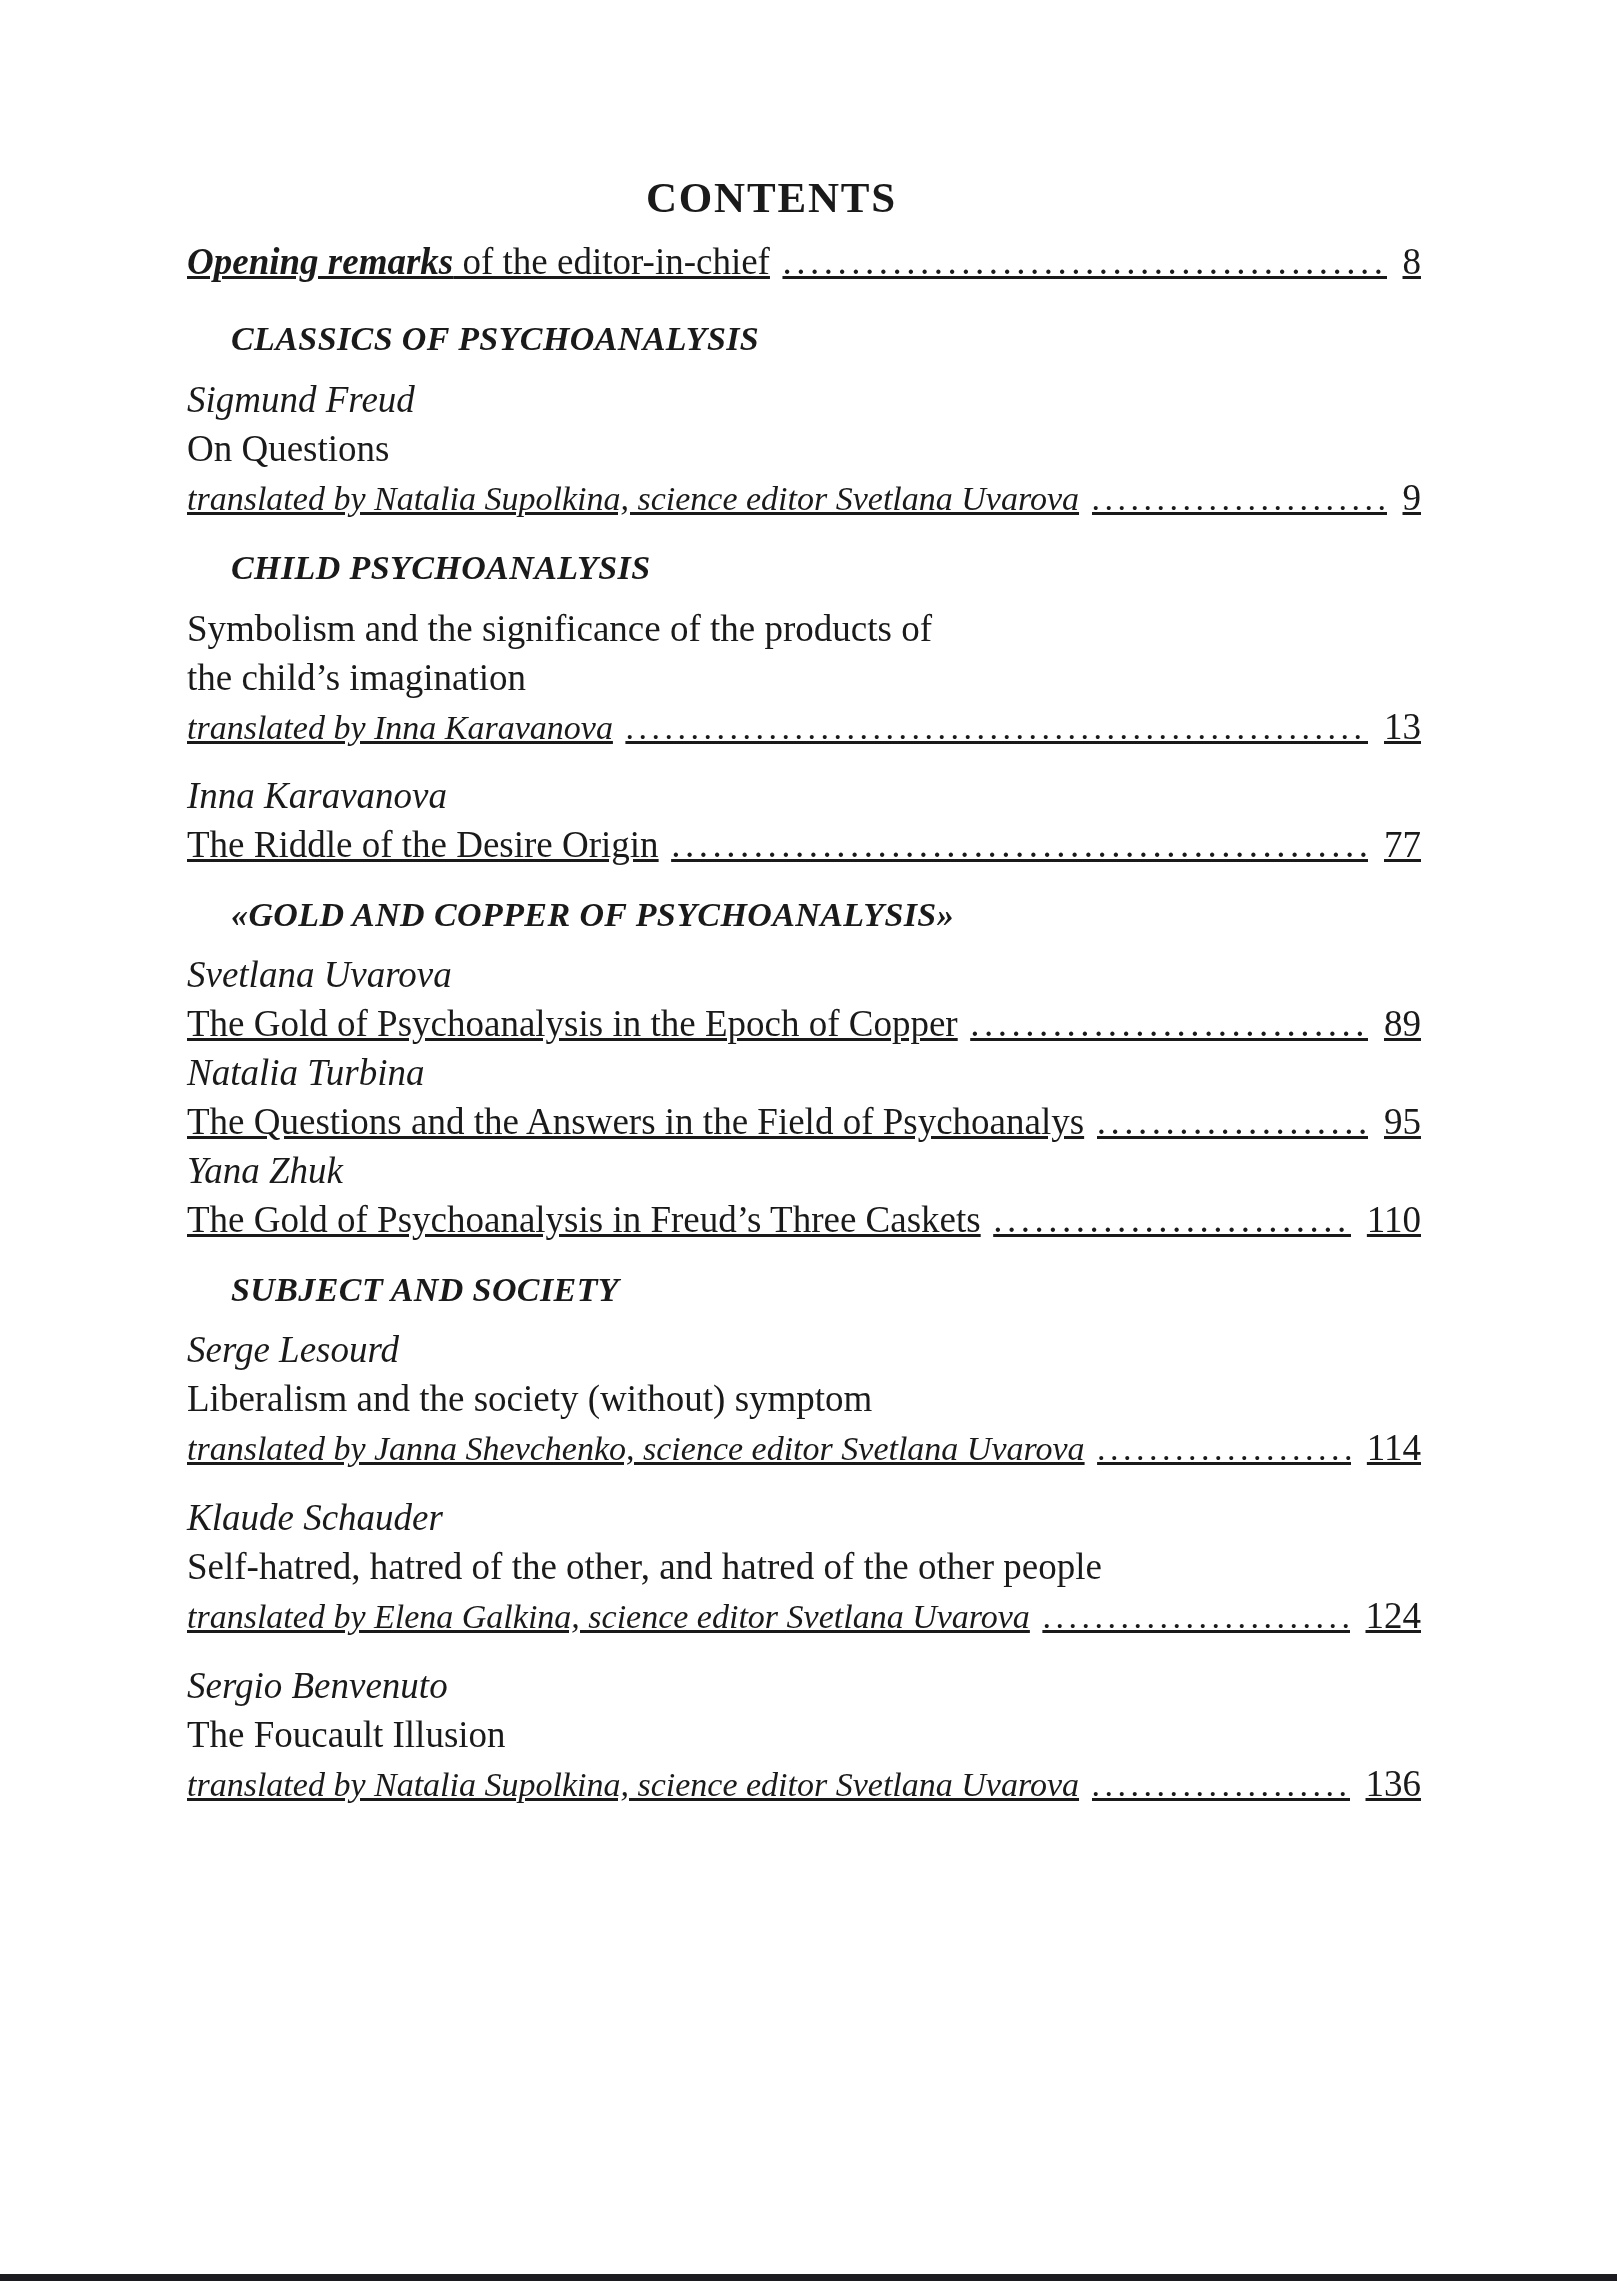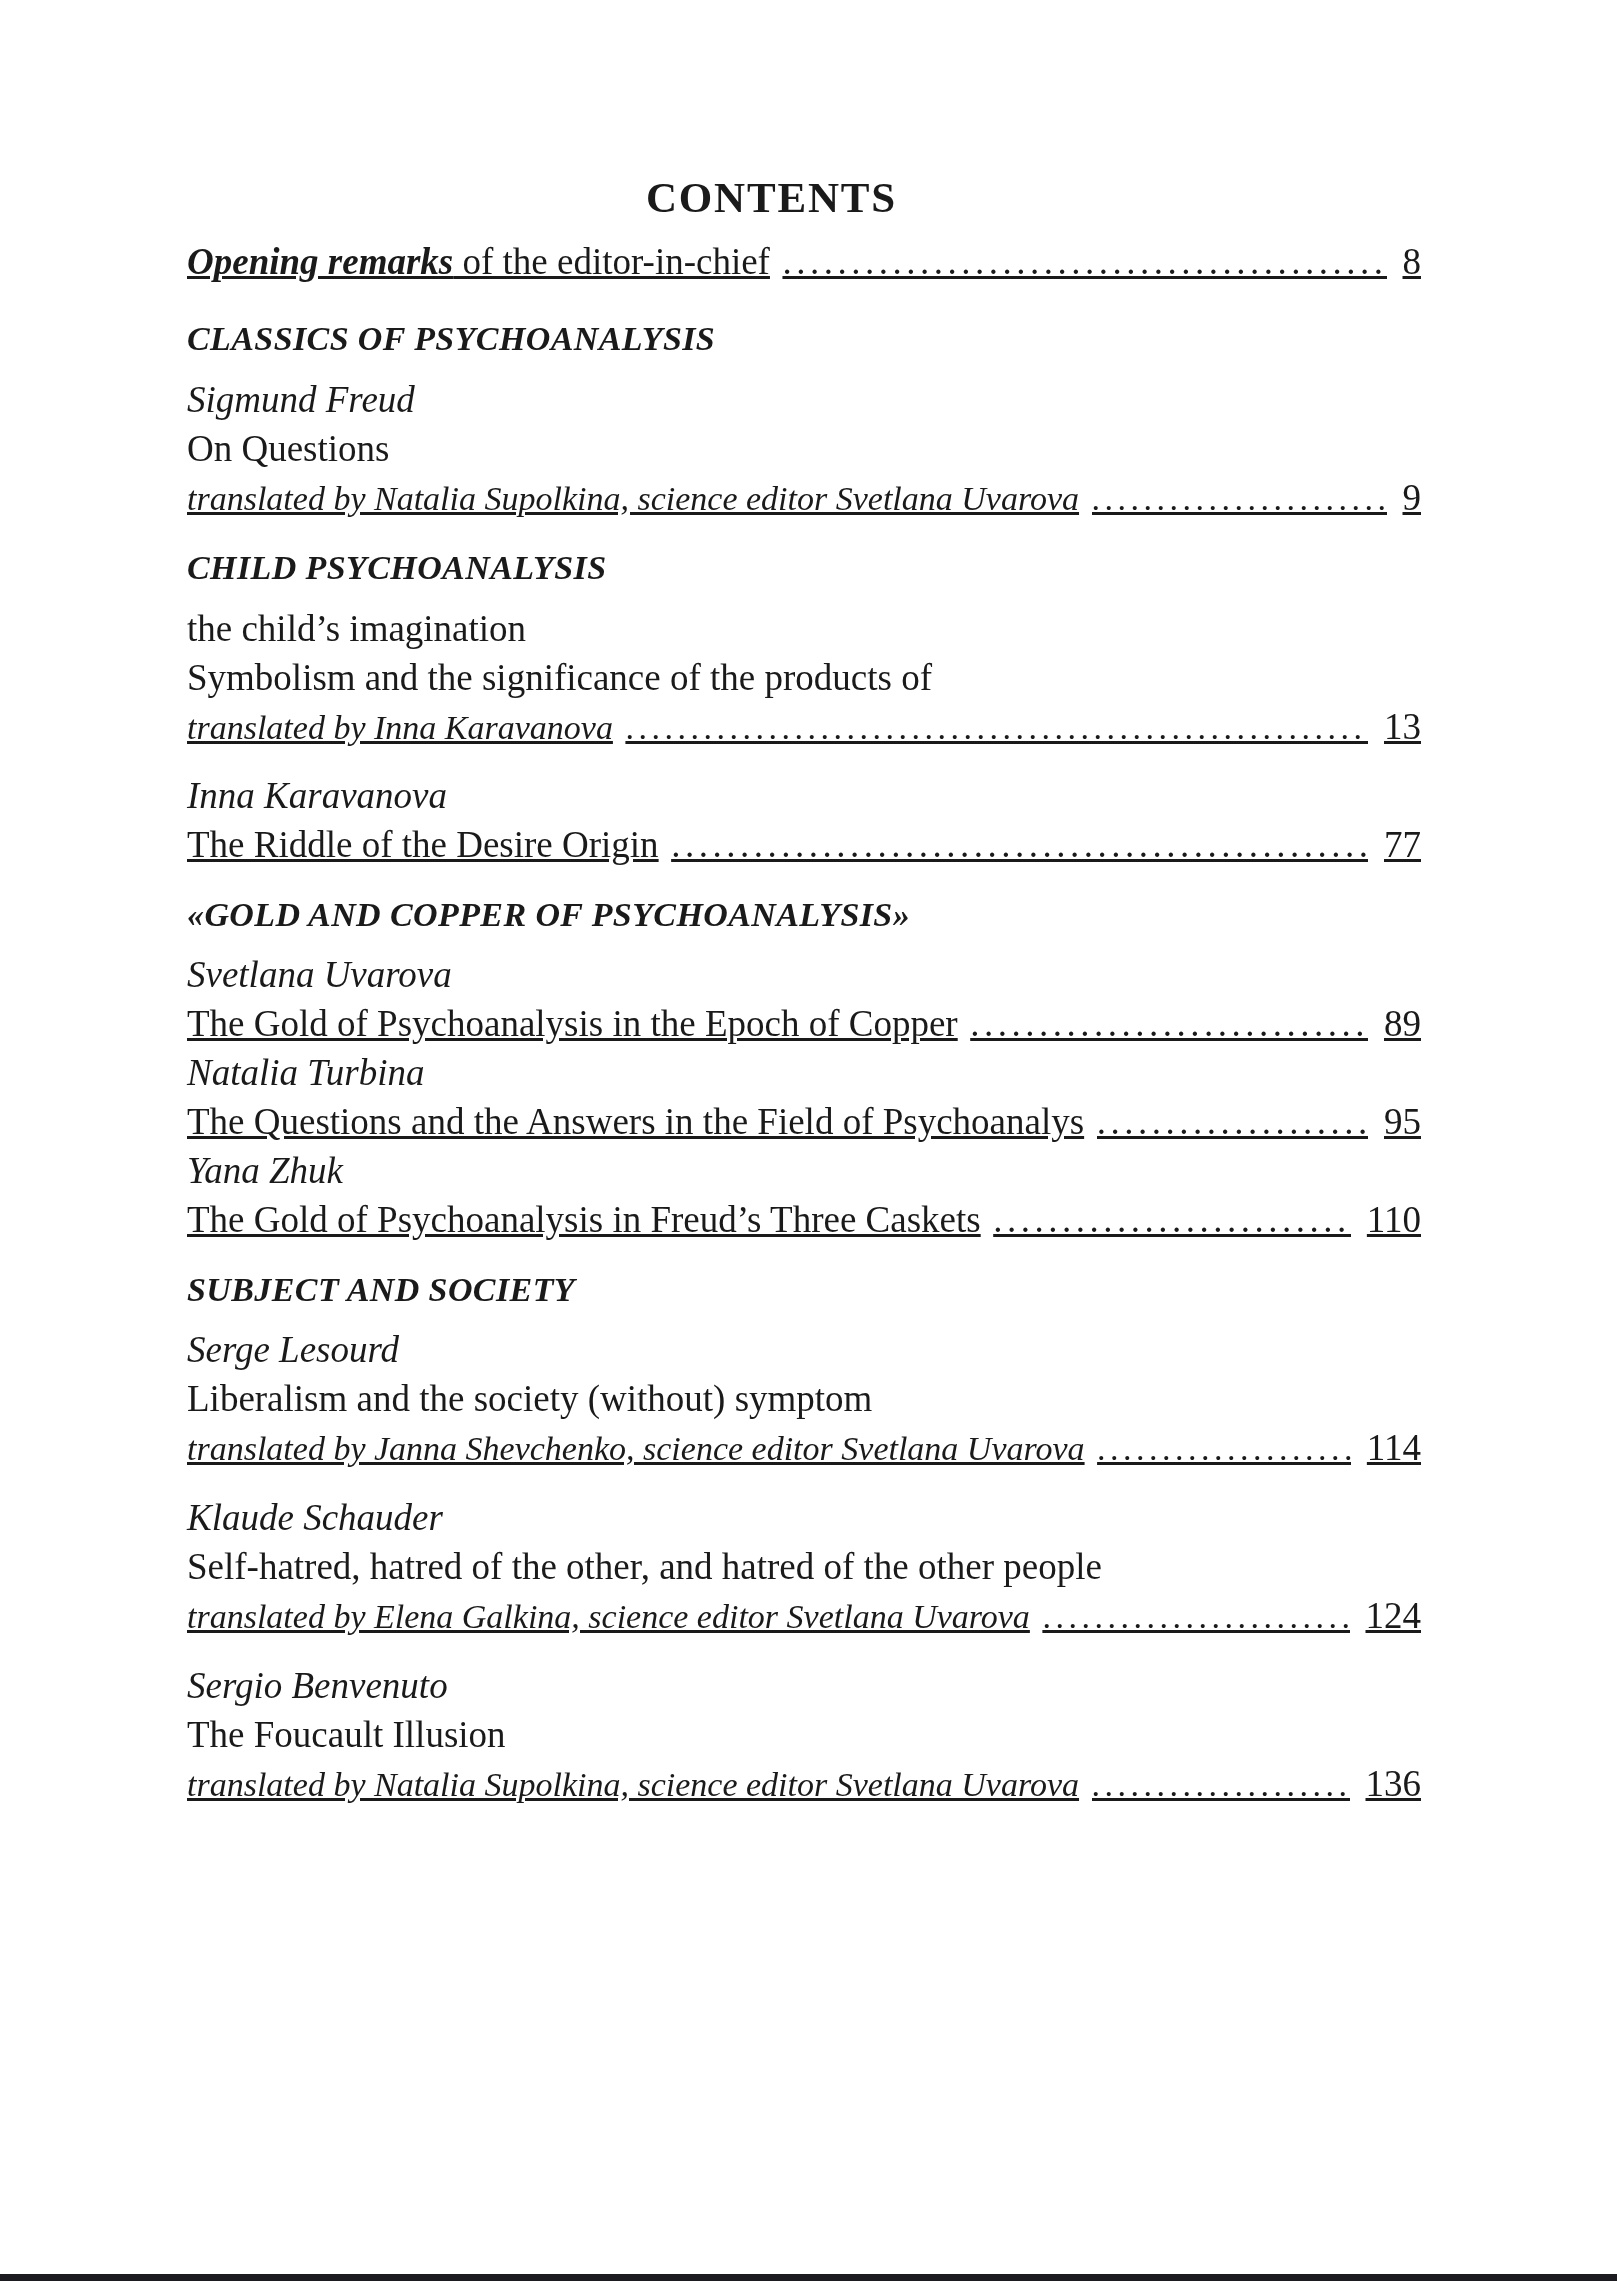--- a/index.html
+++ b/index.html
@@ -52,20 +52,21 @@
   .opening .lead { font-style: italic; font-weight: bold; }
 
   .heading {
     font-weight: bold;
     font-style: italic;
     font-size: 34px;
     line-height: 49px;
     margin-top: 20.5px;
     margin-bottom: 11.6px;
     letter-spacing: 0.4px;
+    margin-left: 44px;
   }
 
   .author { font-style: italic; }
   .tline { }
   .trans { font-style: italic; font-size: 34px; margin-bottom: 19.6px; }
   .trans .pg { margin-left: 0; }
 
   .bottom-bar {
     position: absolute;
     left: 0; bottom: 0;
@@ -96,22 +97,22 @@
             <div class="row trans">
               <span class="txt">translated by Natalia Supolkina, science editor Svetlana Uvarova</span>
               <span class="leader"></span>
               <span class="pg">9</span>
             </div>
           </div>
         </div>
         <div class="section">
           <div class="heading">CHILD PSYCHOANALYSIS</div>
           <div class="item">
+            <div class="tline">Symbolism and the significance of the products of</div>
             <div class="tline">the child’s imagination</div>
-            <div class="tline">Symbolism and the significance of the products of</div>
             <div class="row trans">
               <span class="txt">translated by Inna Karavanova</span>
               <span class="leader"></span>
               <span class="pg">13</span>
             </div>
           </div>
           <div class="item">
             <div class="author">Inna Karavanova</div>
             <div class="row entry">
               <span class="txt">The Riddle of the Desire Origin</span>

